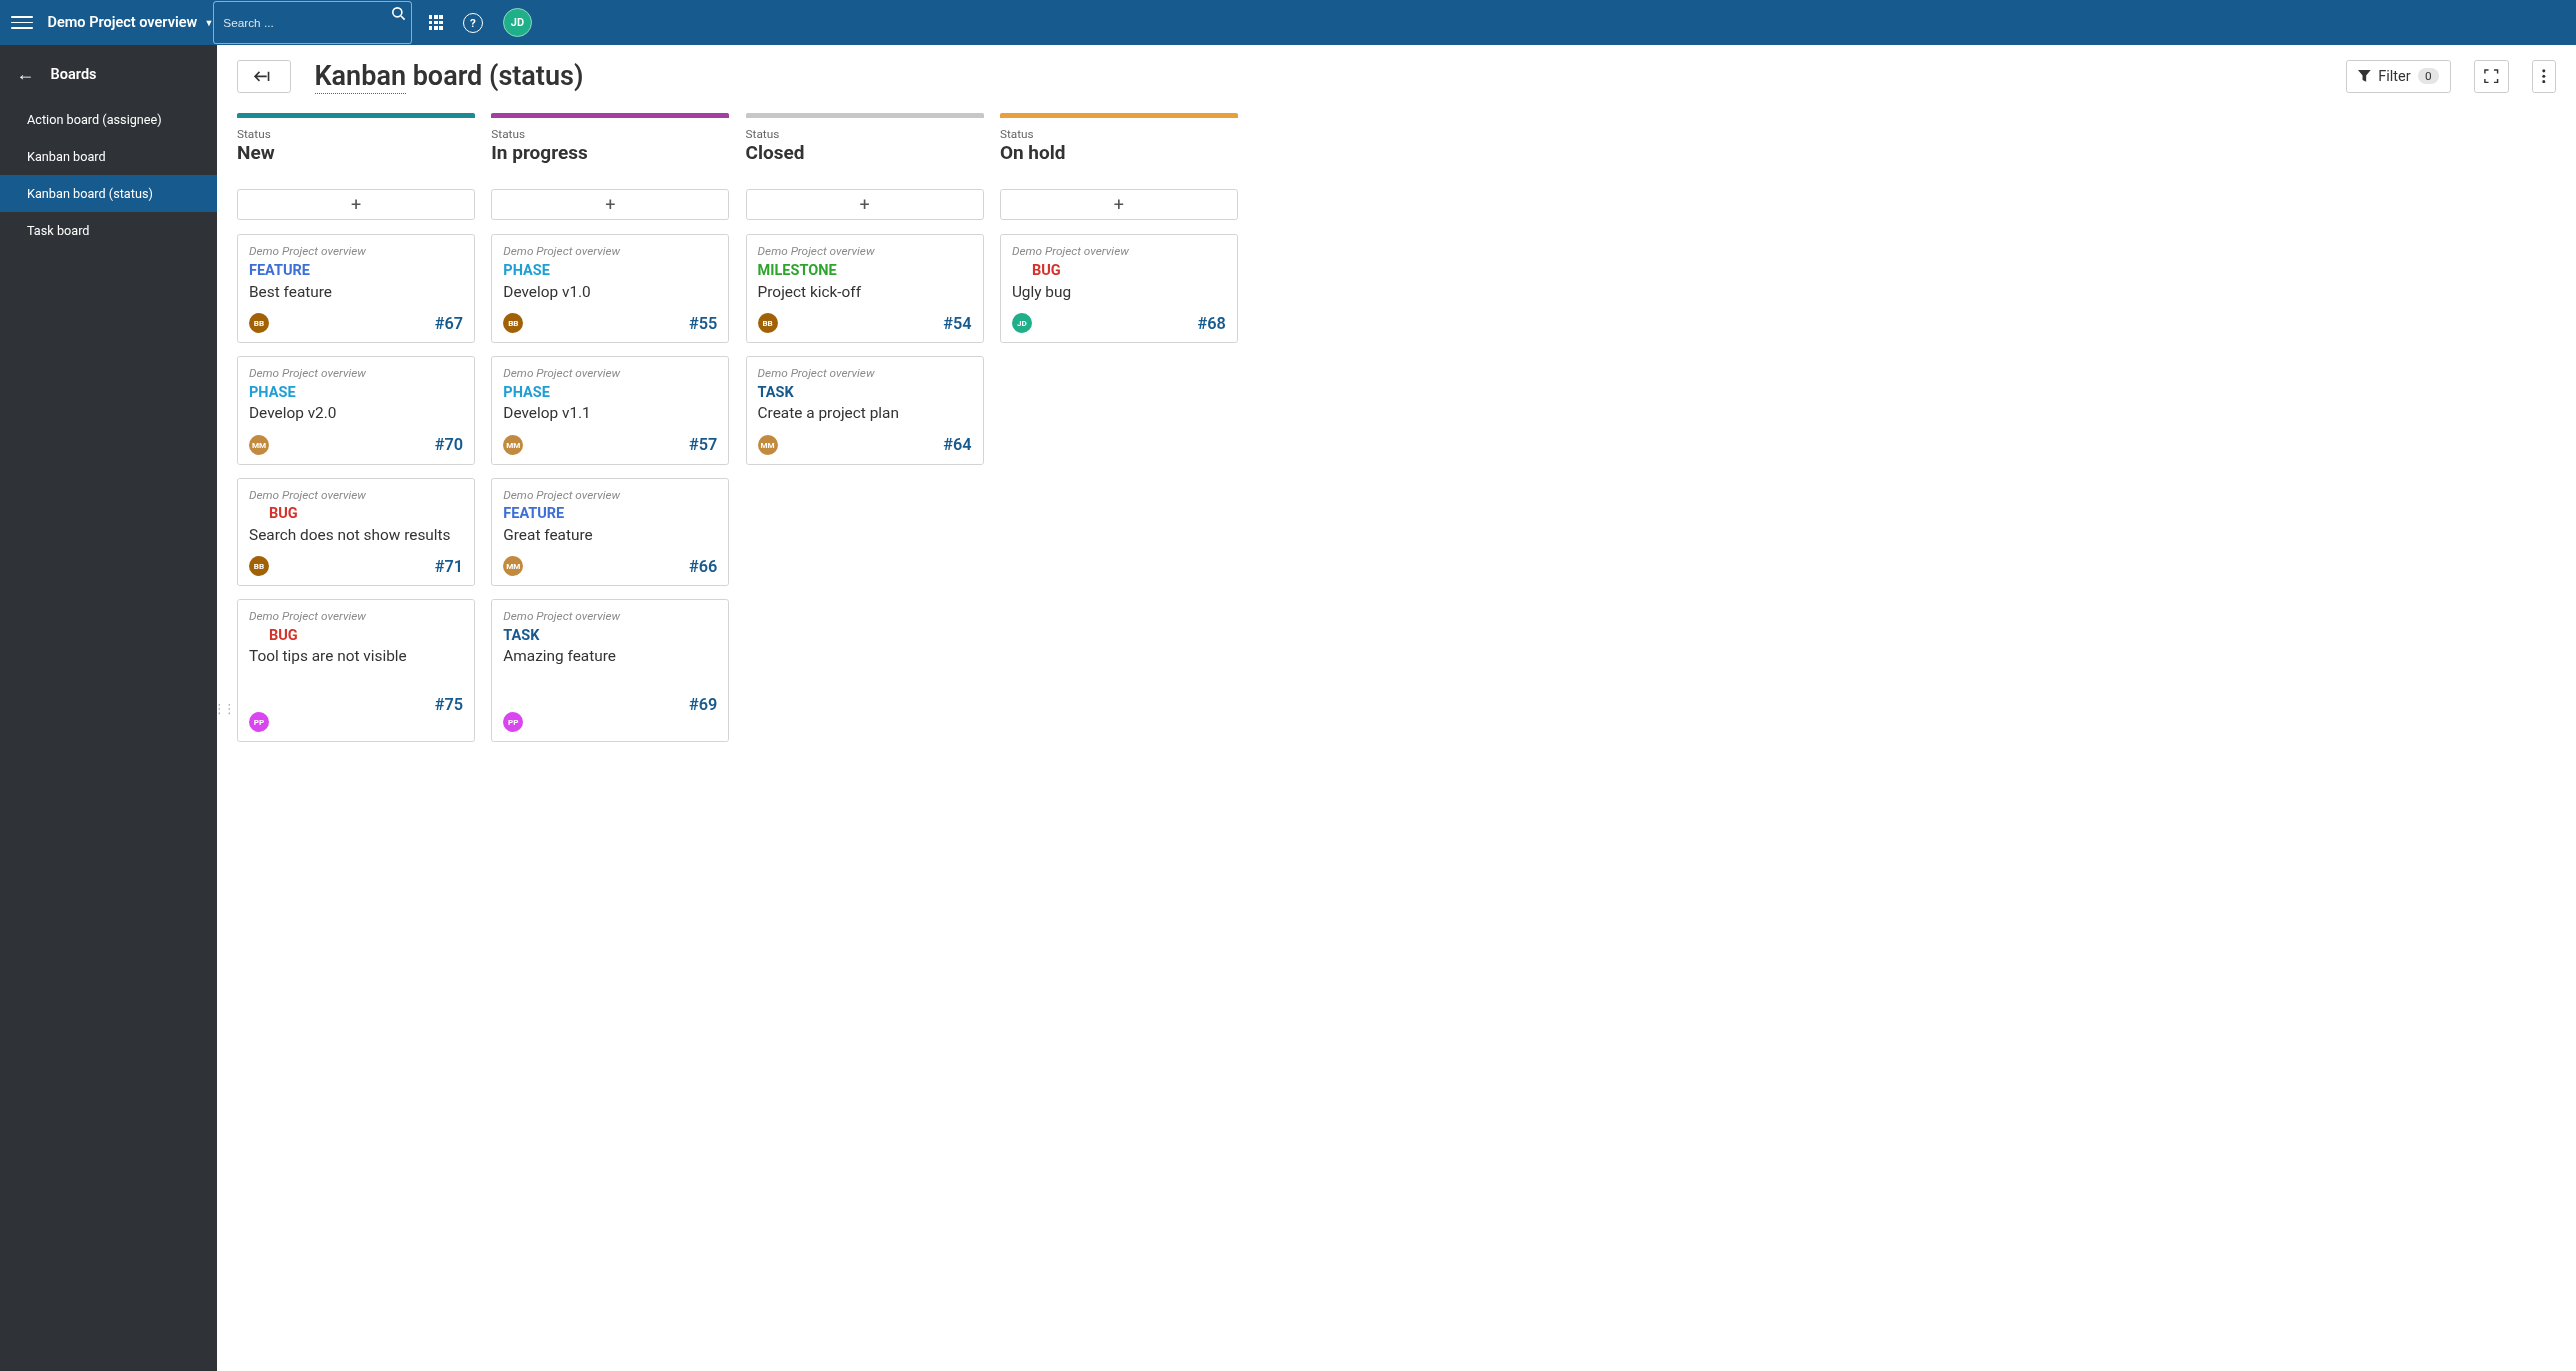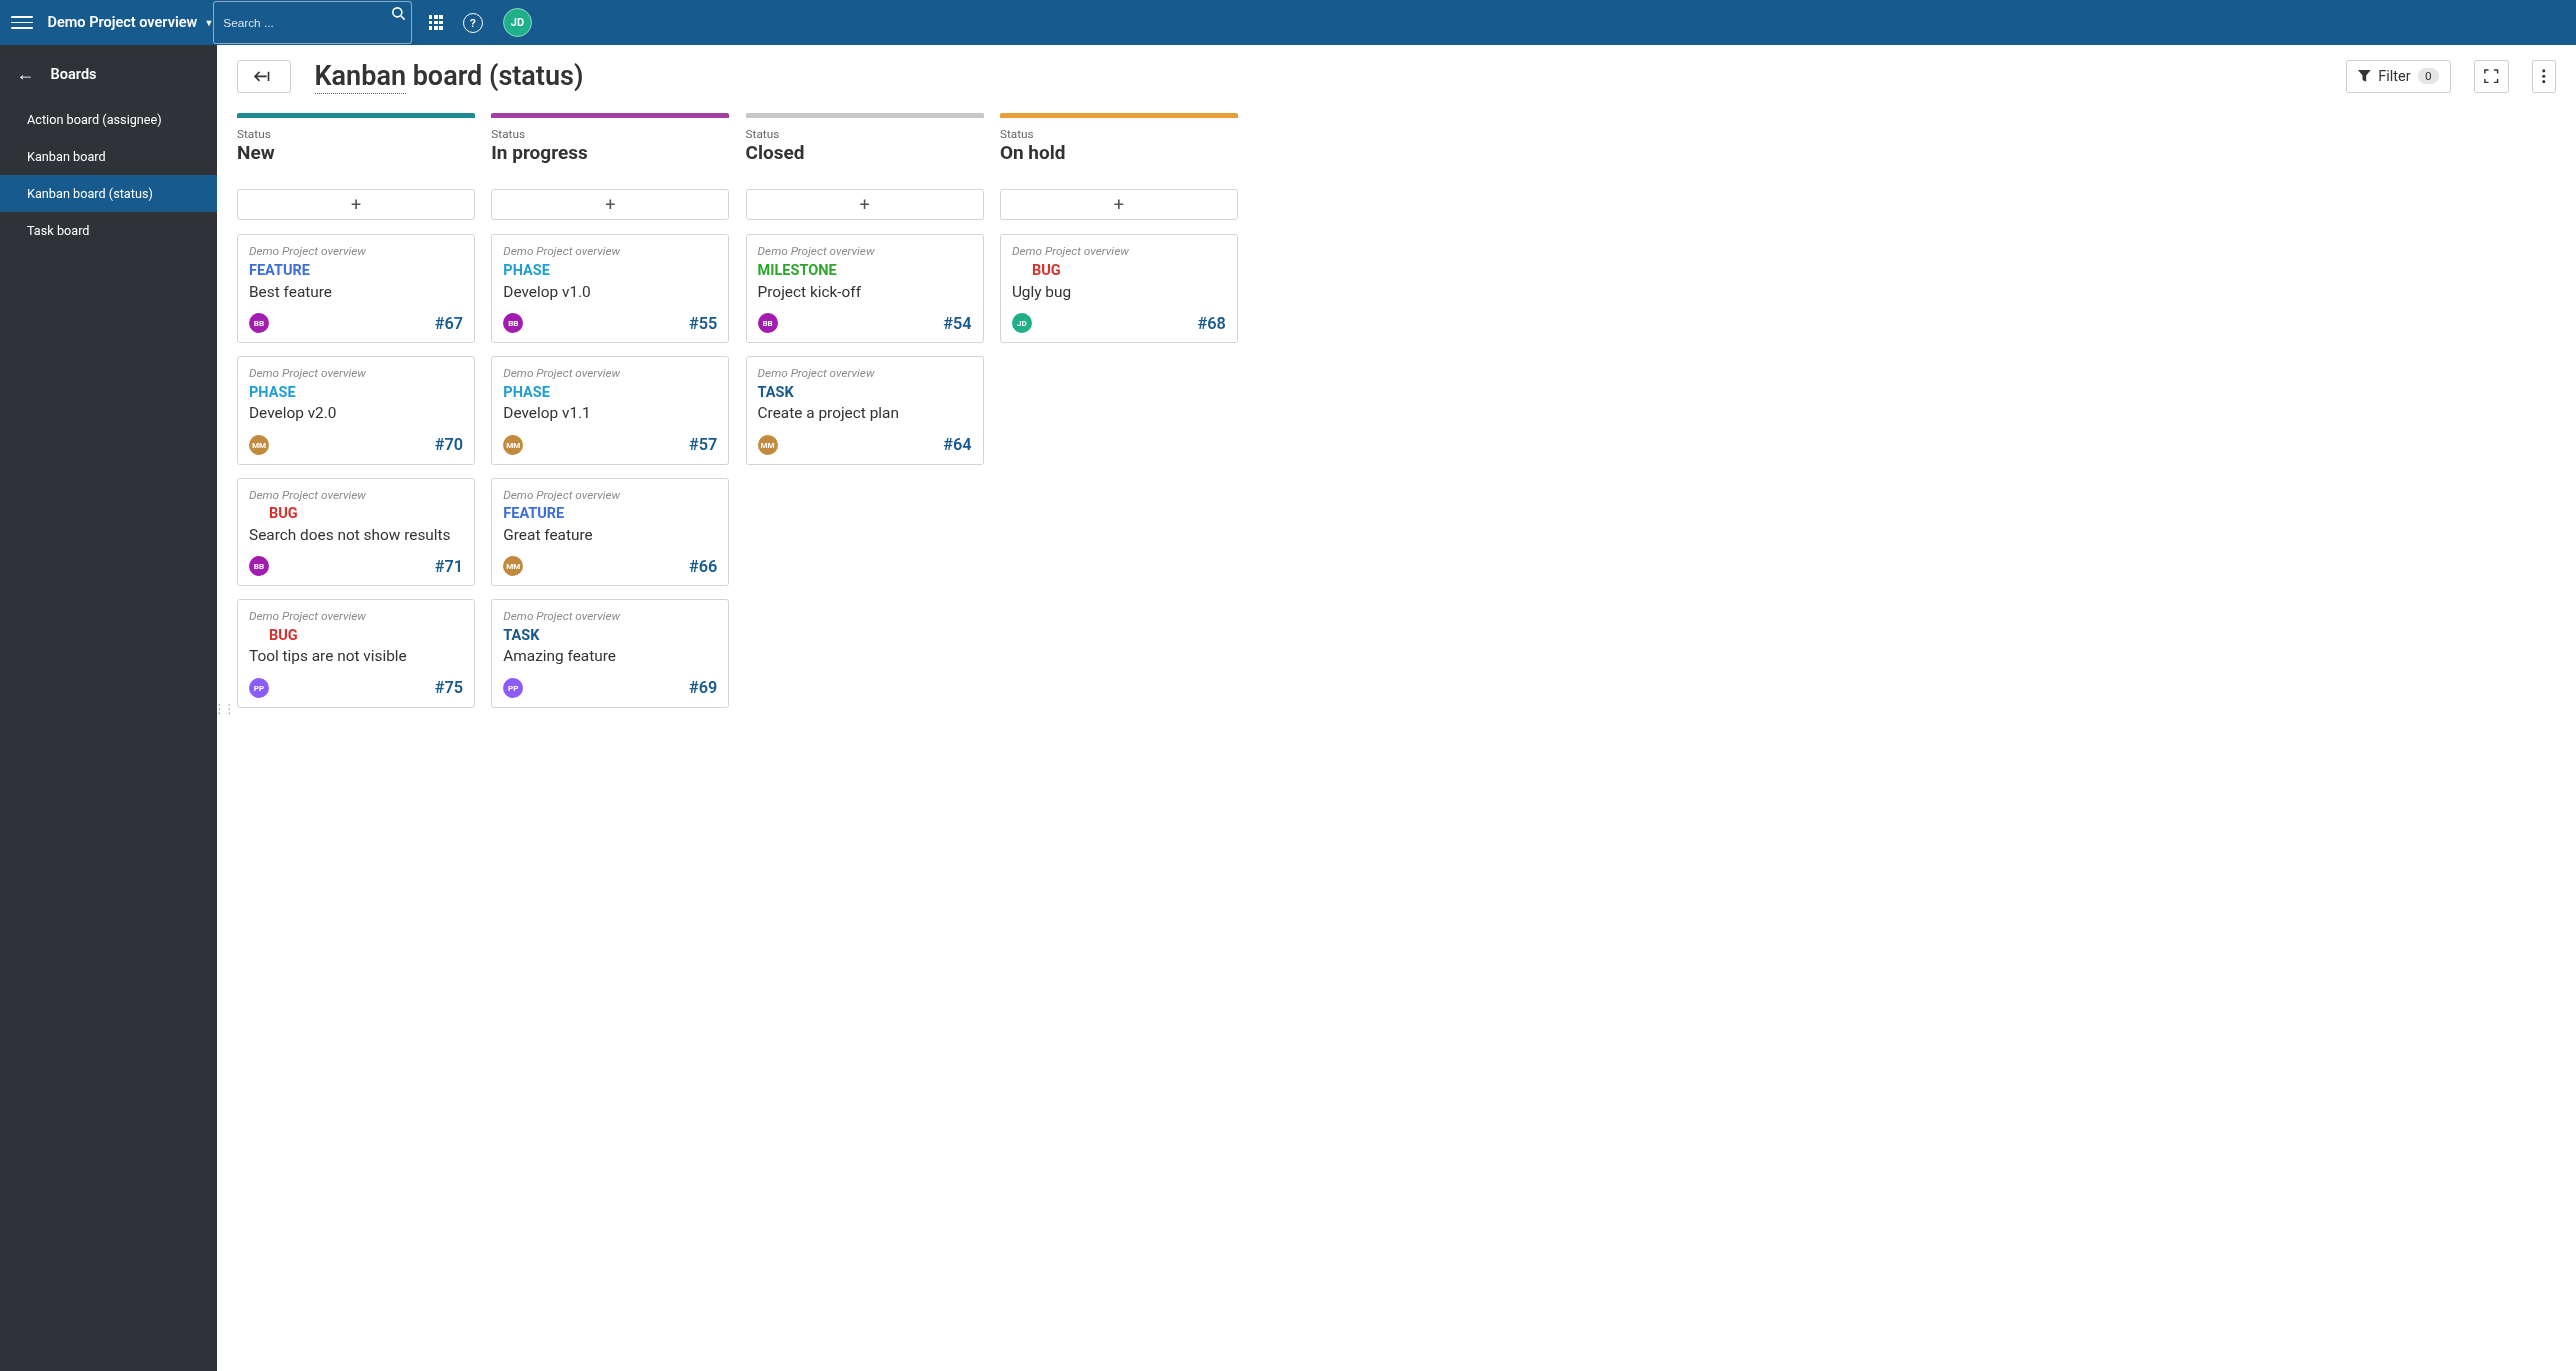--- a/index.html
+++ b/index.html
@@ -61,23 +61,23 @@
 .card-footer { display: flex; align-items: center; justify-content: space-between; }
 .card-avatar { width: 20px; height: 20px; border-radius: 50%; color: #fff; display: flex; align-items: center; justify-content: center; font-size: 8.1px; font-weight: 700; }
 .card-id { font-size: 16.3px; font-weight: 600; color: #175a8e; }
 
 .type-FEATURE { color: #3e6fd6; }
 .type-PHASE { color: #1f9fd4; }
 .type-BUG { color: #d4322c; padding-left: 20px; }
 .type-MILESTONE { color: #2da52d; }
 .type-TASK { color: #175a8e; }
 
-.av-BB { background: #a21caf; }
+.av-BB { background: #a16207; }
 .av-MM { background: #c28a3f; }
-.av-PP { background: #8b5cf6; }
+.av-PP { background: #d946ef; margin-top: 34px; }
 .av-JD { background: #1fb08a; }
 </style>
 </head>
 <body>
 
 <div class="top-nav">
   <div class="hamburger">
       <span></span>
       <span></span>
       <span></span>

